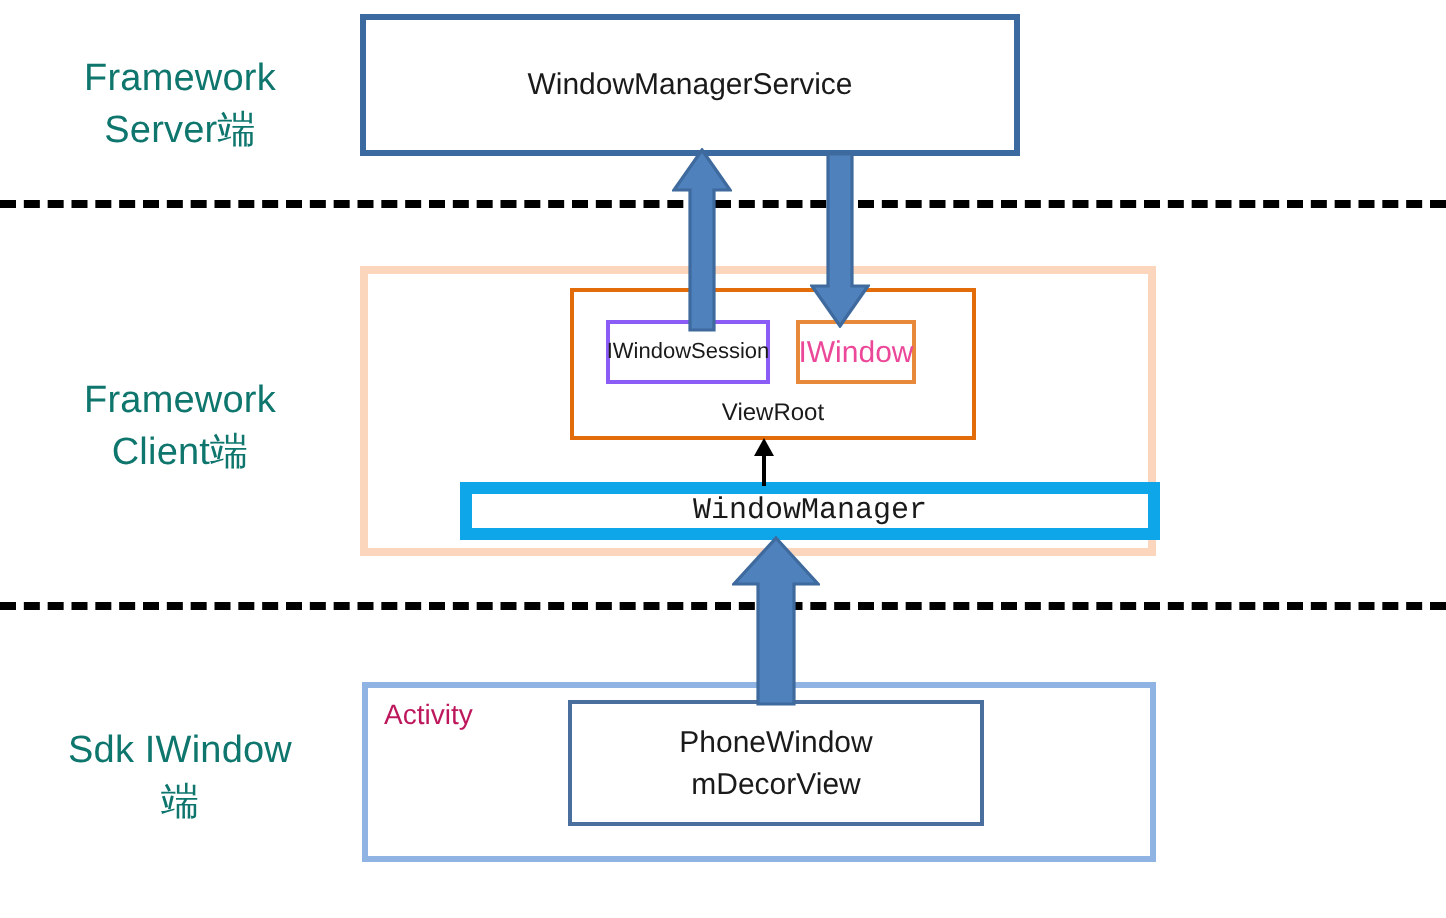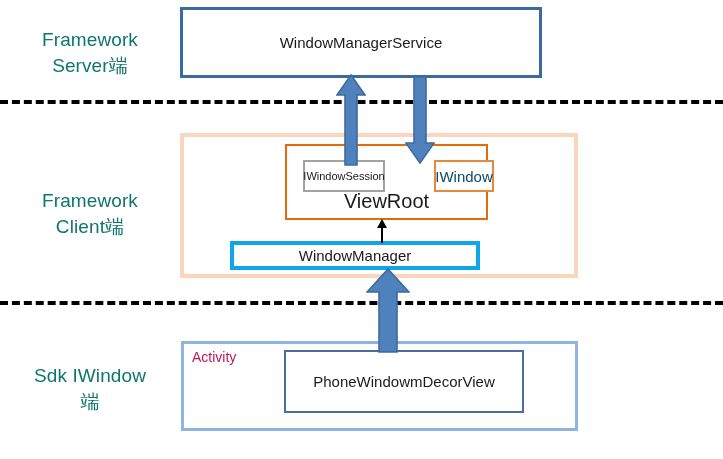--- a/index.html
+++ b/index.html
@@ -47,90 +47,91 @@
     box-sizing: border-box;
     background: #ffffff;
     display: flex;
     align-items: center;
     justify-content: center;
     text-align: center;
     color: #1a1a1a;
   }
 
   #box-wms {
-    left: 180px; top: 7px; width: 362px; height: 71px;
+    left: 180px; top: 7px; width: 330px; height: 71px;
     border: 3px solid #3B6AA0;
     font-size: 15px;
     z-index: 3;
   }
 
   #box-fw-client-outer {
     left: 180px; top: 133px; width: 398px; height: 145px;
     border: 4px solid #FBD5BC;
     background: #ffffff;
     z-index: 1;
   }
 
   #box-viewroot {
     left: 285px; top: 144px; width: 203px; height: 76px;
     border: 2px solid #E36C0A;
-    font-size: 20px;
+    font-size: 12px;
     align-items: flex-end;
     justify-content: center;
     z-index: 4;
   }
   #box-viewroot .vr-caption {
     margin-bottom: 5px;
   }
 
   #box-iwindowsession {
     left: 303px; top: 160px; width: 82px; height: 32px;
-    border: 2px solid #a3a3a3;
+    border: 2px solid #8b5cf6;
     font-size: 11px;
     color: #1a1a1a;
     z-index: 6;
     overflow: visible;
     white-space: nowrap;
   }
 
   #box-iwindow {
     left: 398px; top: 160px; width: 60px; height: 32px;
     border: 2px solid #E8883A;
     font-size: 15px;
-    color: #0c4a6e;
+    color: #ec4899;
     z-index: 6;
     white-space: nowrap;
-    margin-left: 36px;
   }
 
   #box-windowmanager {
-    left: 230px; top: 241px; width: 250px; height: 29px;
-    border: 4px solid #0ea5e9;
+    left: 230px; top: 241px; width: 350px; height: 29px;
+    border: 6px solid #0ea5e9;
     font-size: 15px;
     z-index: 4;
+    font-family: Liberation Mono, monospace;
   }
 
   #box-activity {
     left: 181px; top: 341px; width: 397px; height: 90px;
     border: 3px solid #8FB4E3;
     display: block;
     z-index: 3;
   }
   #activity-caption {
     position: absolute;
     left: 8px; top: 5px;
     font-size: 14px;
     color: #be185d;
   }
 
   #box-phonewindow {
-    left: 284px; top: 350px; width: 240px; height: 63px;
+    left: 284px; top: 350px; width: 208px; height: 63px;
     border: 2px solid #4A6E9E;
     font-size: 15px;
     line-height: 21px;
+    flex-direction: column;
     z-index: 5;
   }
 
   
   .block-arrow {
     position: absolute;
     z-index: 8;
   }
   .block-arrow svg { display: block; }
 

